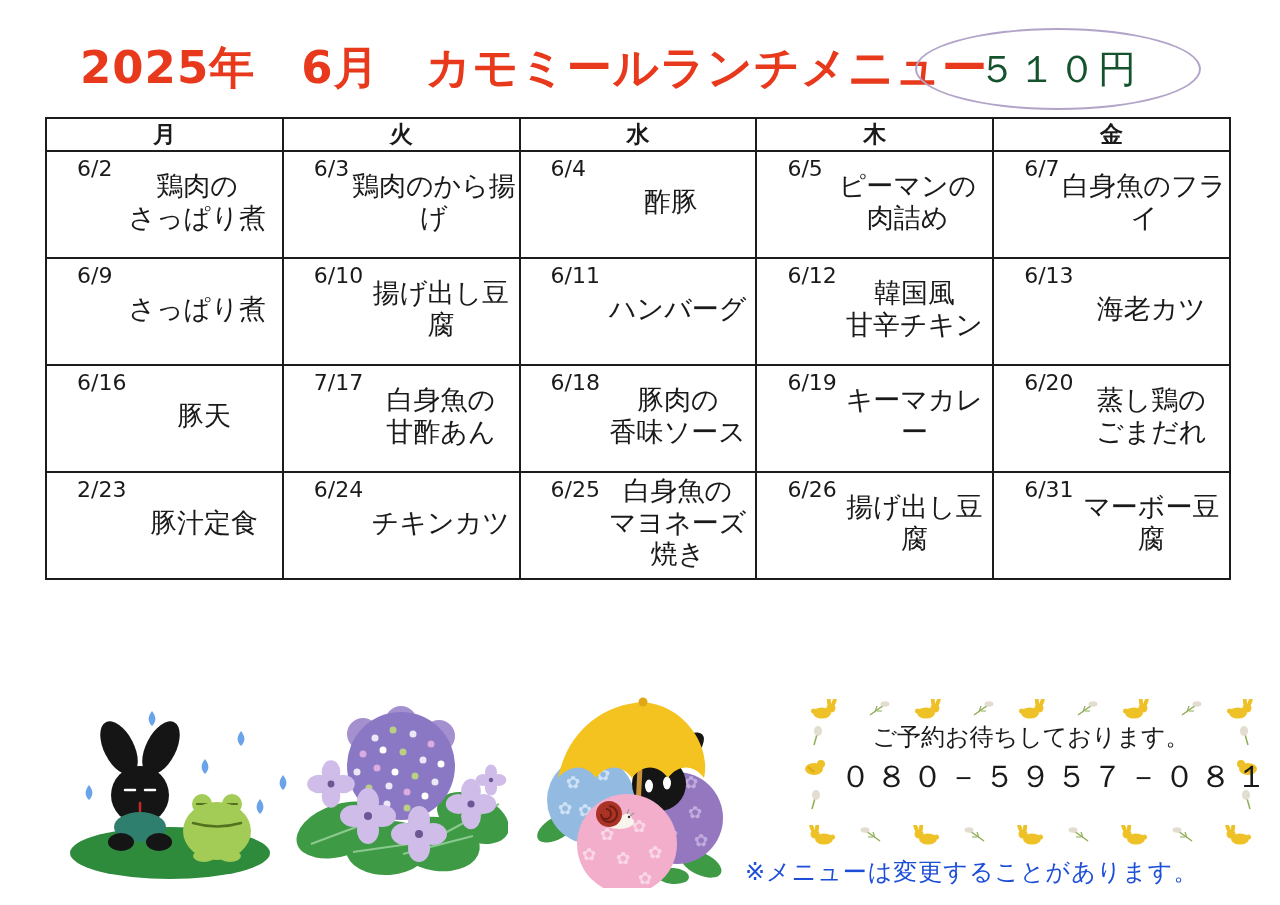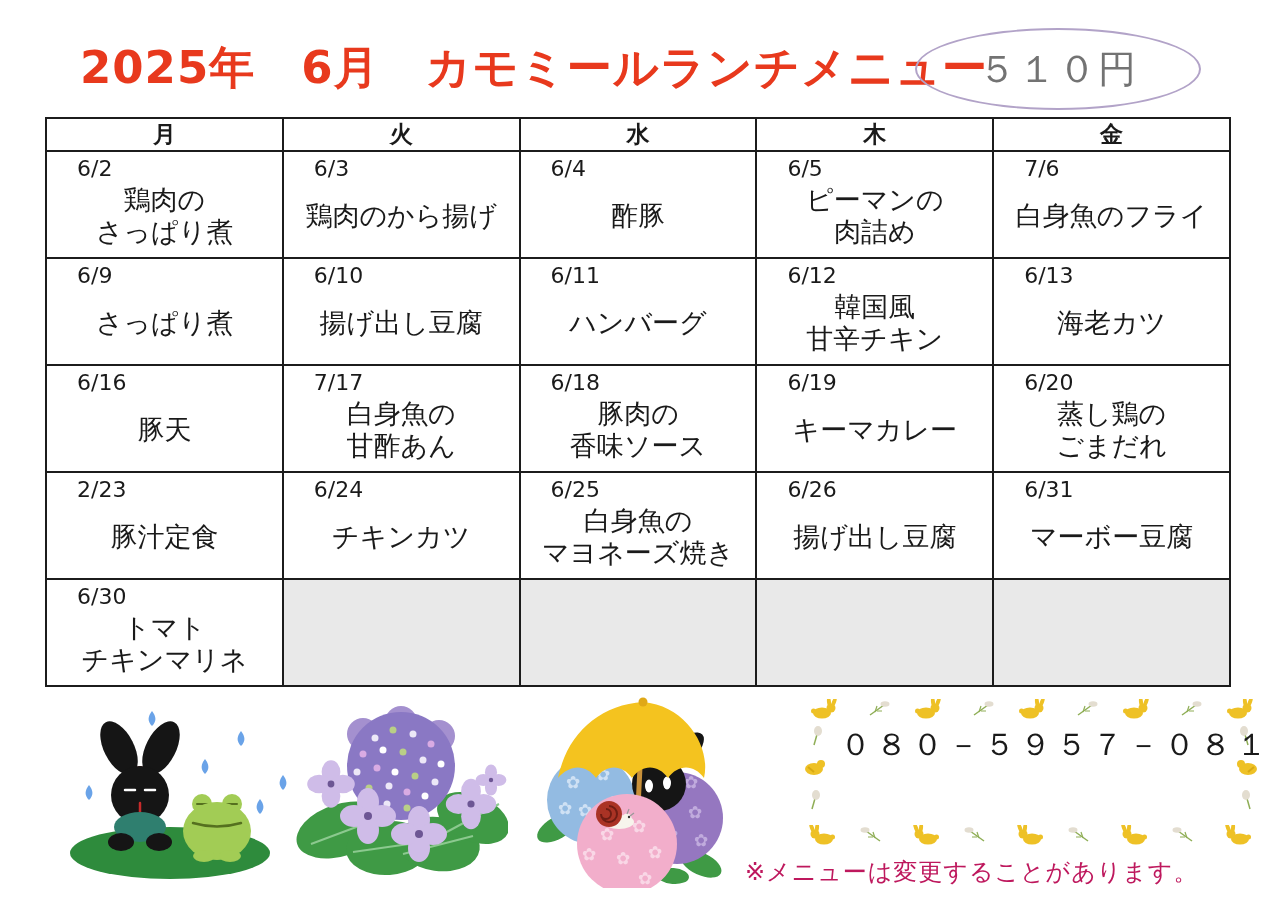--- a/index.html
+++ b/index.html
@@ -10,34 +10,34 @@
   }
   
   .title{
     position:absolute;left:80px;top:38px;width:790px;text-align:center;
     font-size:45px;font-weight:bold;color:#e8391d;letter-spacing:1px;white-space:nowrap;
   }
   .price-oval{
     position:absolute;left:915px;top:28px;width:282px;height:78px;
     border:2px solid #b2a3c8;border-radius:50%;
     display:flex;align-items:center;justify-content:center;
-    font-size:38px;color:#737373;letter-spacing:2px;
+    font-size:38px;color:#14532d;letter-spacing:2px;
   }
   
   table.cal{
     position:absolute;left:45px;top:117px;width:1186px;
     border-collapse:collapse;table-layout:fixed;
   }
   table.cal td{border:2px solid #1c1c1c;padding:0;vertical-align:top;background:#fff;}
   table.cal td.head{
     height:28px;text-align:center;vertical-align:middle;
     font-size:23px;font-weight:600;
   }
   table.cal td.empty{background:#e9e9e9;}
-  .cw{display:flex;flex-direction:column;height:105px;}
+  .cw{display:flex;flex-direction:row;height:105px;}
   .date{padding:6px 0 0 30px;font-size:22px;line-height:1;}
   .menu{
     flex:1;display:flex;align-items:center;justify-content:center;
     text-align:center;font-size:27px;font-weight:500;line-height:1.18;
     white-space:pre-line;padding-bottom:6px;
   }
   
   .ill{position:absolute;}
   .ill svg{display:block;width:100%;height:100%;}
   #ill1{left:55px;top:703px;width:240px;height:185px;}
@@ -45,21 +45,21 @@
   #ill3{left:523px;top:688px;width:215px;height:200px;}
   .res-box{position:absolute;left:800px;top:699px;width:462px;height:150px;}
   .res-box svg.strip{position:absolute;}
   .res-text{
     position:absolute;left:40px;right:40px;top:22px;text-align:center;
     font-weight:500;
   }
   .res-line{font-size:24px;line-height:1.35;}
   .res-phone{font-size:31px;letter-spacing:5px;margin-top:3px;white-space:nowrap;}
   .note{
-    position:absolute;left:745px;top:856px;font-size:24px;color:#be185d;
+    position:absolute;left:745px;top:856px;font-size:24px;color:#1d4ed8;
     letter-spacing:1px;white-space:nowrap;
   }
 </style>
 </head>
 <body>
 
 <div class="title">2025年　6月　カモミールランチメニュー</div>
 <div class="price-oval">
   <span>５１０円</span>
 </div>
@@ -96,21 +96,21 @@
         </td>
     <td>
           <div class="cw">
             <div class="date">6/5</div>
             <div class="menu">ピーマンの
 肉詰め</div>
           </div>
         </td>
     <td>
           <div class="cw">
-            <div class="date">7/6</div>
+            <div class="date">6/7</div>
             <div class="menu">白身魚のフライ</div>
           </div>
         </td>
   </tr>
 
   <tr>
     <td>
           <div class="cw">
             <div class="date">6/9</div>
             <div class="menu">さっぱり煮</div>
@@ -206,41 +206,20 @@
           </div>
         </td>
     <td>
           <div class="cw">
             <div class="date">6/31</div>
             <div class="menu">マーボー豆腐</div>
           </div>
         </td>
   </tr>
 
-  <tr>
-    <td>
-          <div class="cw">
-            <div class="date">6/30</div>
-            <div class="menu">トマト
-チキンマリネ</div>
-          </div>
-        </td>
-    <td class="empty">
-          <div class="cw"></div>
-        </td>
-    <td class="empty">
-          <div class="cw"></div>
-        </td>
-    <td class="empty">
-          <div class="cw"></div>
-        </td>
-    <td class="empty">
-          <div class="cw"></div>
-        </td>
-  </tr>
   </tbody>
 </table>
 
 <div class="ill" id="ill1">
 <svg viewBox="0 0 240 185" xmlns="http://www.w3.org/2000/svg">
   <defs>
         <path id="drop" d="M0 -8 C4 -3 5 2 0 7 C-5 2 -4 -3 0 -8 Z" fill="#6aa3e8"></path>
       </defs>
   <use href="#drop" transform="translate(97,16)"></use>
   <use href="#drop" transform="translate(186,36)"></use>
@@ -448,17 +427,18 @@
         <ellipse cx="10" cy="10" rx="9" ry="6" fill="#eec126"></ellipse>
         <circle cx="17" cy="5" r="4" fill="#eec126"></circle>
         <path d="M4 8 L10 13" stroke="#d8a913" stroke-width="2"></path>
       </g>
     <g transform="translate(4,66)">
         <path d="M10 4 L6 18" stroke="#8fae56" stroke-width="1.5"></path>
         <ellipse cx="10" cy="4" rx="4" ry="5" fill="#e3ddd0"></ellipse>
       </g>
   </svg>
   <div class="res-text">
+    <div class="res-line">ご予約お待ちしております。</div>
     <div class="res-phone">０８０－５９５７－０８１７</div>
   </div>
 </div>
 
 <div class="note">※メニューは変更することがあります。</div>
 
 </body></html>

